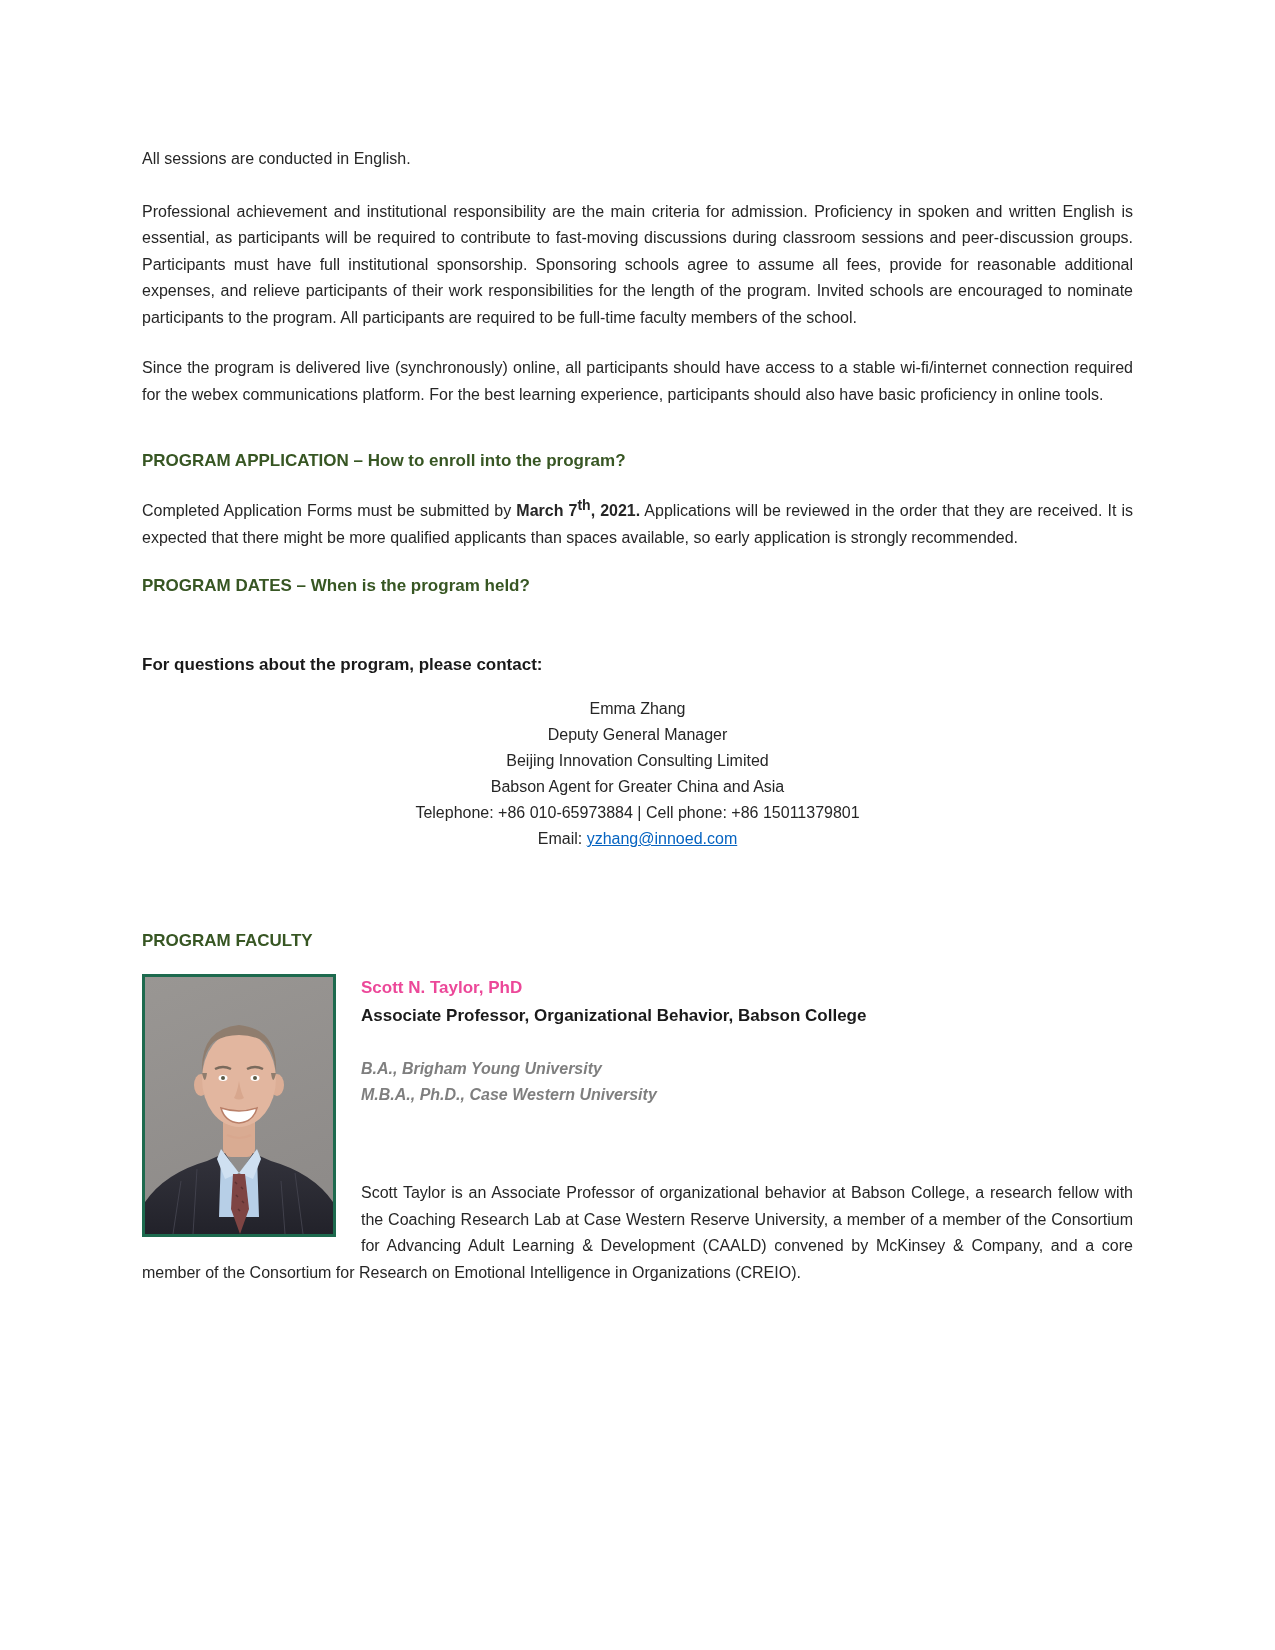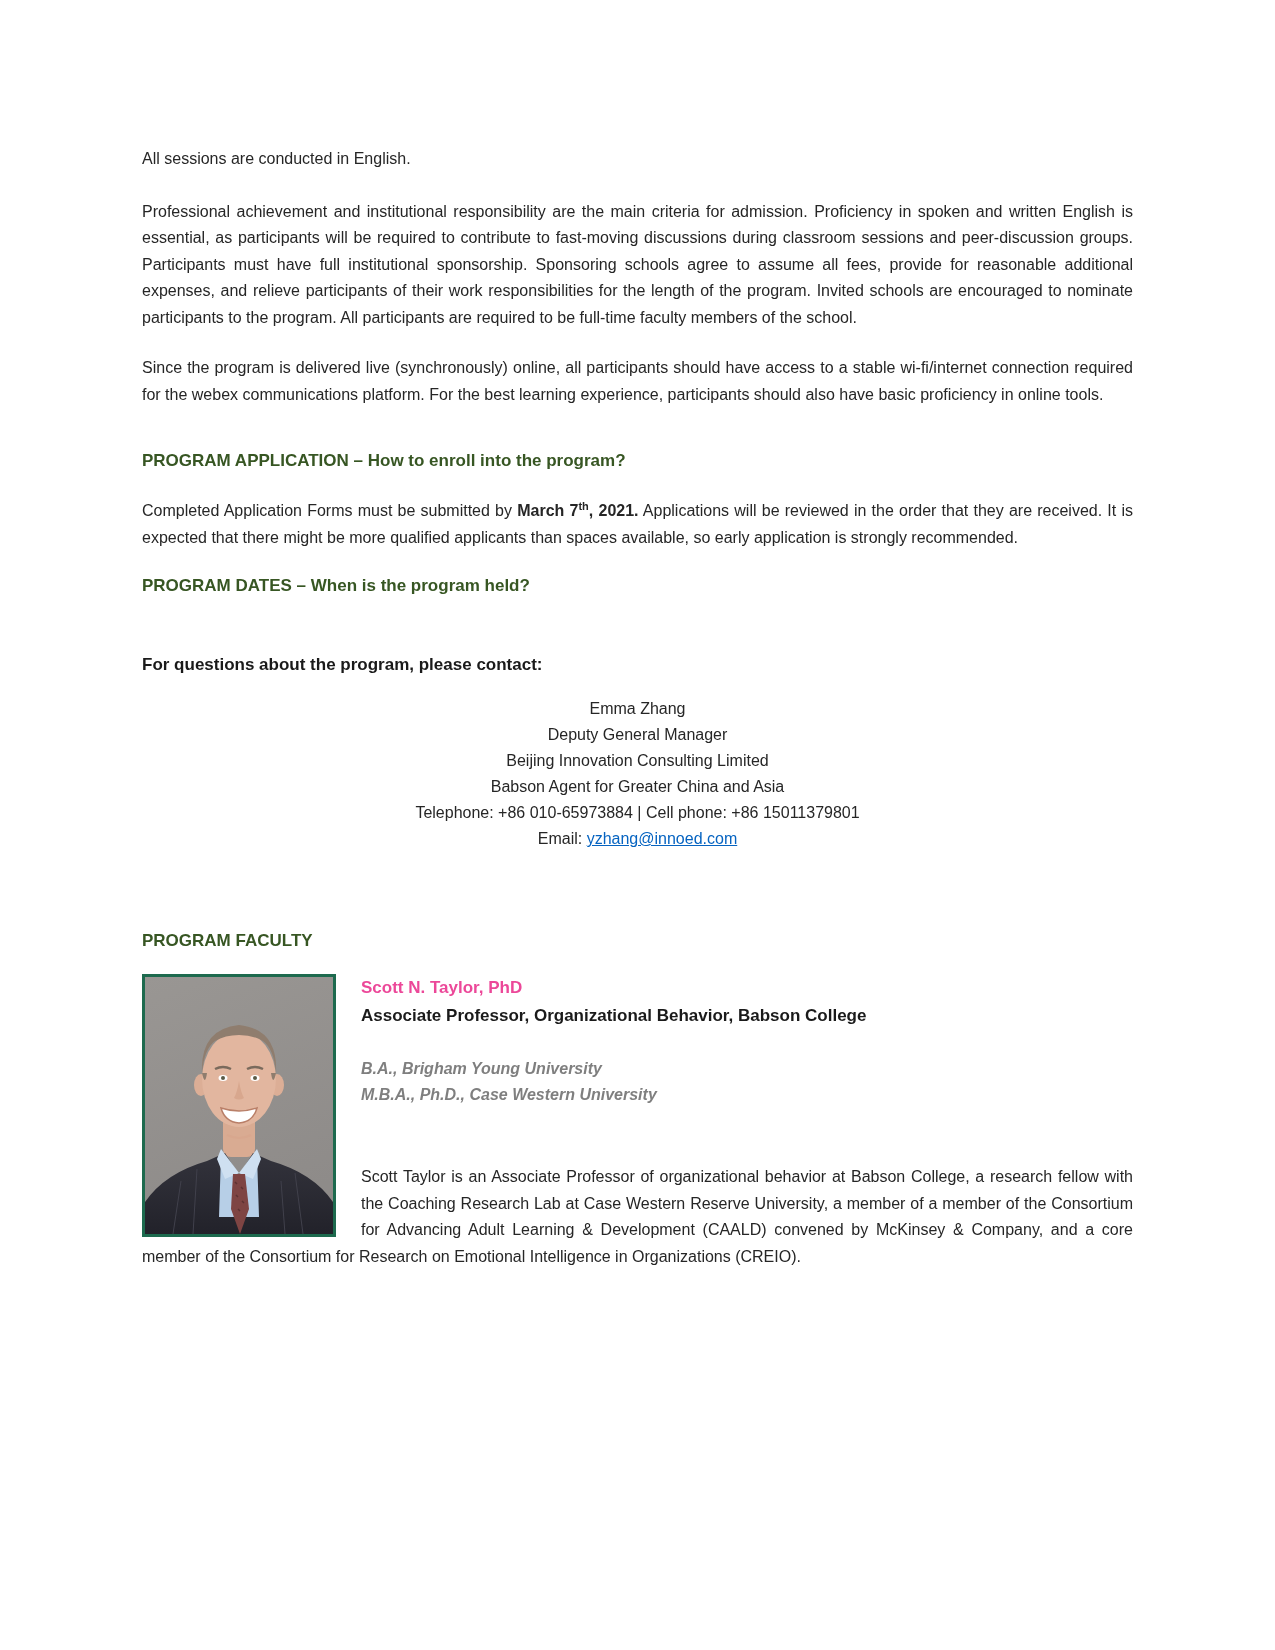--- a/index.html
+++ b/index.html
@@ -33,21 +33,21 @@
     line-height: 22px;
     margin: 0;
   }
   .mt-h1 { margin-top: 20px; }
   .mt-p1 { margin-top: 26px; }
   .mt-p2 { margin-top: 24px; }
   .mt-h2 { margin-top: 42px; }
   .mt-p3 { margin-top: 26px; }
   .mt-h3 { margin-top: 24px; }
   .mt-webex { margin-top: 26px; text-align: left; }
-  sup { font-size: 11px; line-height: 0; vertical-align: super; }
+  sup { font-size: 14px; line-height: 0; vertical-align: super; }
   .contact-heading {
     margin-top: 55px;
     text-align: left;
     font-size: 17px;
     font-weight: bold;
     color: #1a1a1a;
     line-height: 26px;
   }
   .contact-block {
     margin-top: 18px;
@@ -87,21 +87,21 @@
     padding-left: 32px;
   }
   .credentials {
     margin-top: 26px;
     color: #7f7f7f;
     font-style: italic;
     font-weight: 600;
     font-size: 16px;
     line-height: 26px;
   }
-  .faculty-bio { margin-top: 56px; }
+  .faculty-bio { margin-top: 72px; }
 </style>
 </head>
 <body>
 
 <div class="page">
   <div class="content">
 
     <p class="body-text intro-line">All sessions are conducted in English.</p>
 
 

